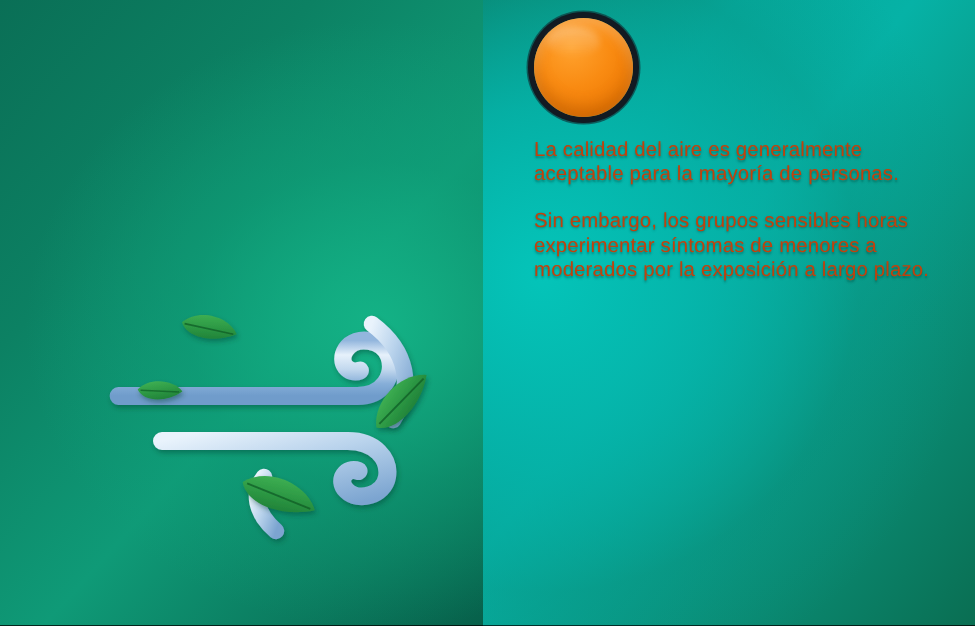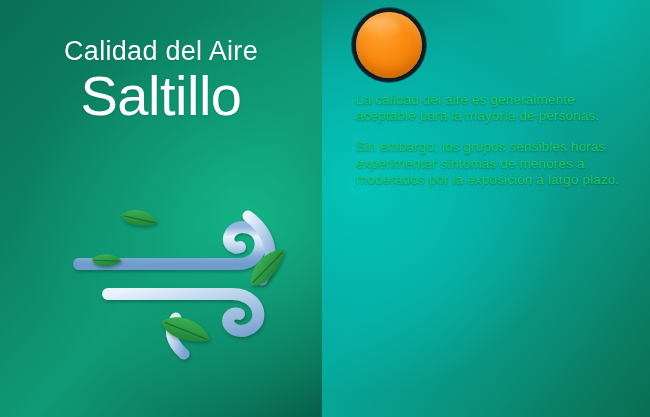--- a/index.html
+++ b/index.html
@@ -126,37 +126,33 @@
   #description-block {
     position: absolute;
     left: 356px;
     top: 92px;
     width: 280px;
   }
   .paragraph {
     margin: 0 13px 15px 0;
     font-size: 13.6px;
     line-height: 16.2px;
-    color: #22c55e;
+    color: #c2410c;
     letter-spacing: 0.1px;
     text-shadow: 0 1px 1.5px rgba(0,50,44,0.42);
   }
   .paragraph:last-child { margin-bottom: 0; }
 </style>
 </head>
 <body>
 
 <div id="canvas">
 
   <div id="left-panel">
 
-    <div id="title-group">
-      <span id="title-kicker">Calidad del Aire</span>
-      <span id="title-city">Saltillo</span>
-    </div>
 
     <div id="wind-illustration">
       <svg viewBox="0 0 262 182" xmlns="http://www.w3.org/2000/svg" aria-hidden="true">
         <defs>
           <linearGradient id="windG" x1="0" y1="0" x2="0" y2="1">
             <stop offset="0%" stop-color="#93b6dd"></stop>
             <stop offset="26%" stop-color="#e6f1fb"></stop>
             <stop offset="52%" stop-color="#c2d8ee"></stop>
             <stop offset="78%" stop-color="#86aed8"></stop>
             <stop offset="100%" stop-color="#6f9ccb"></stop>

